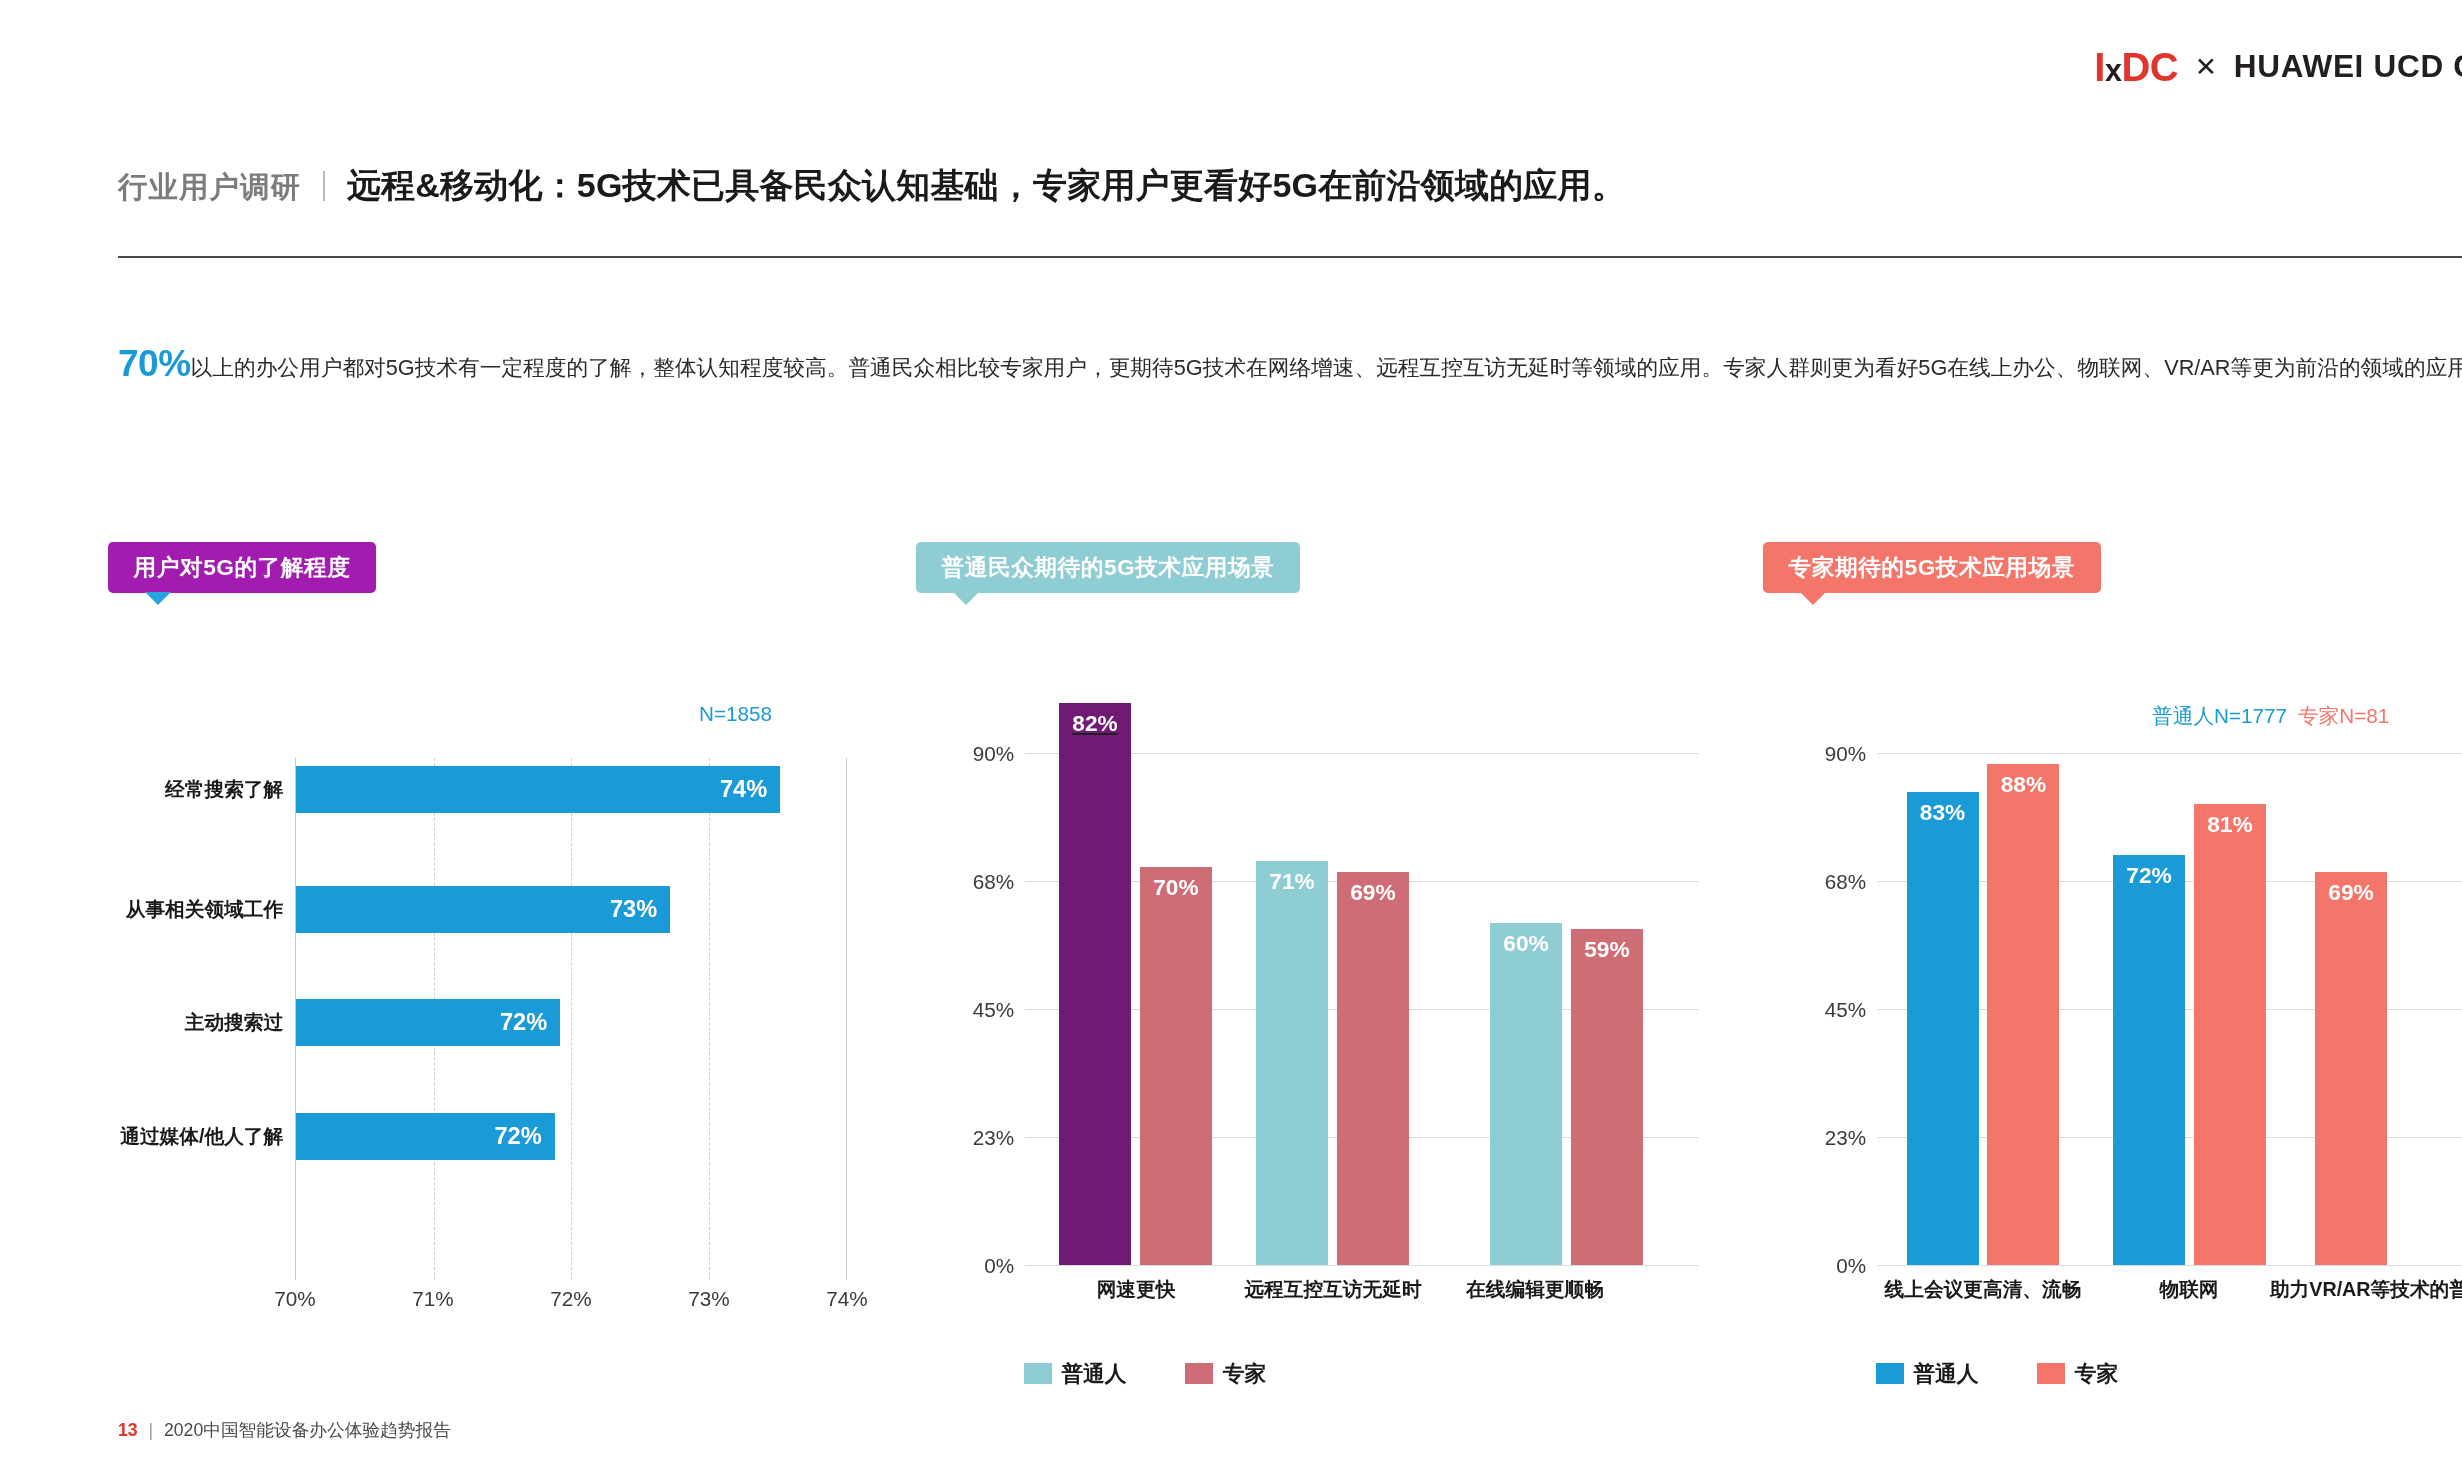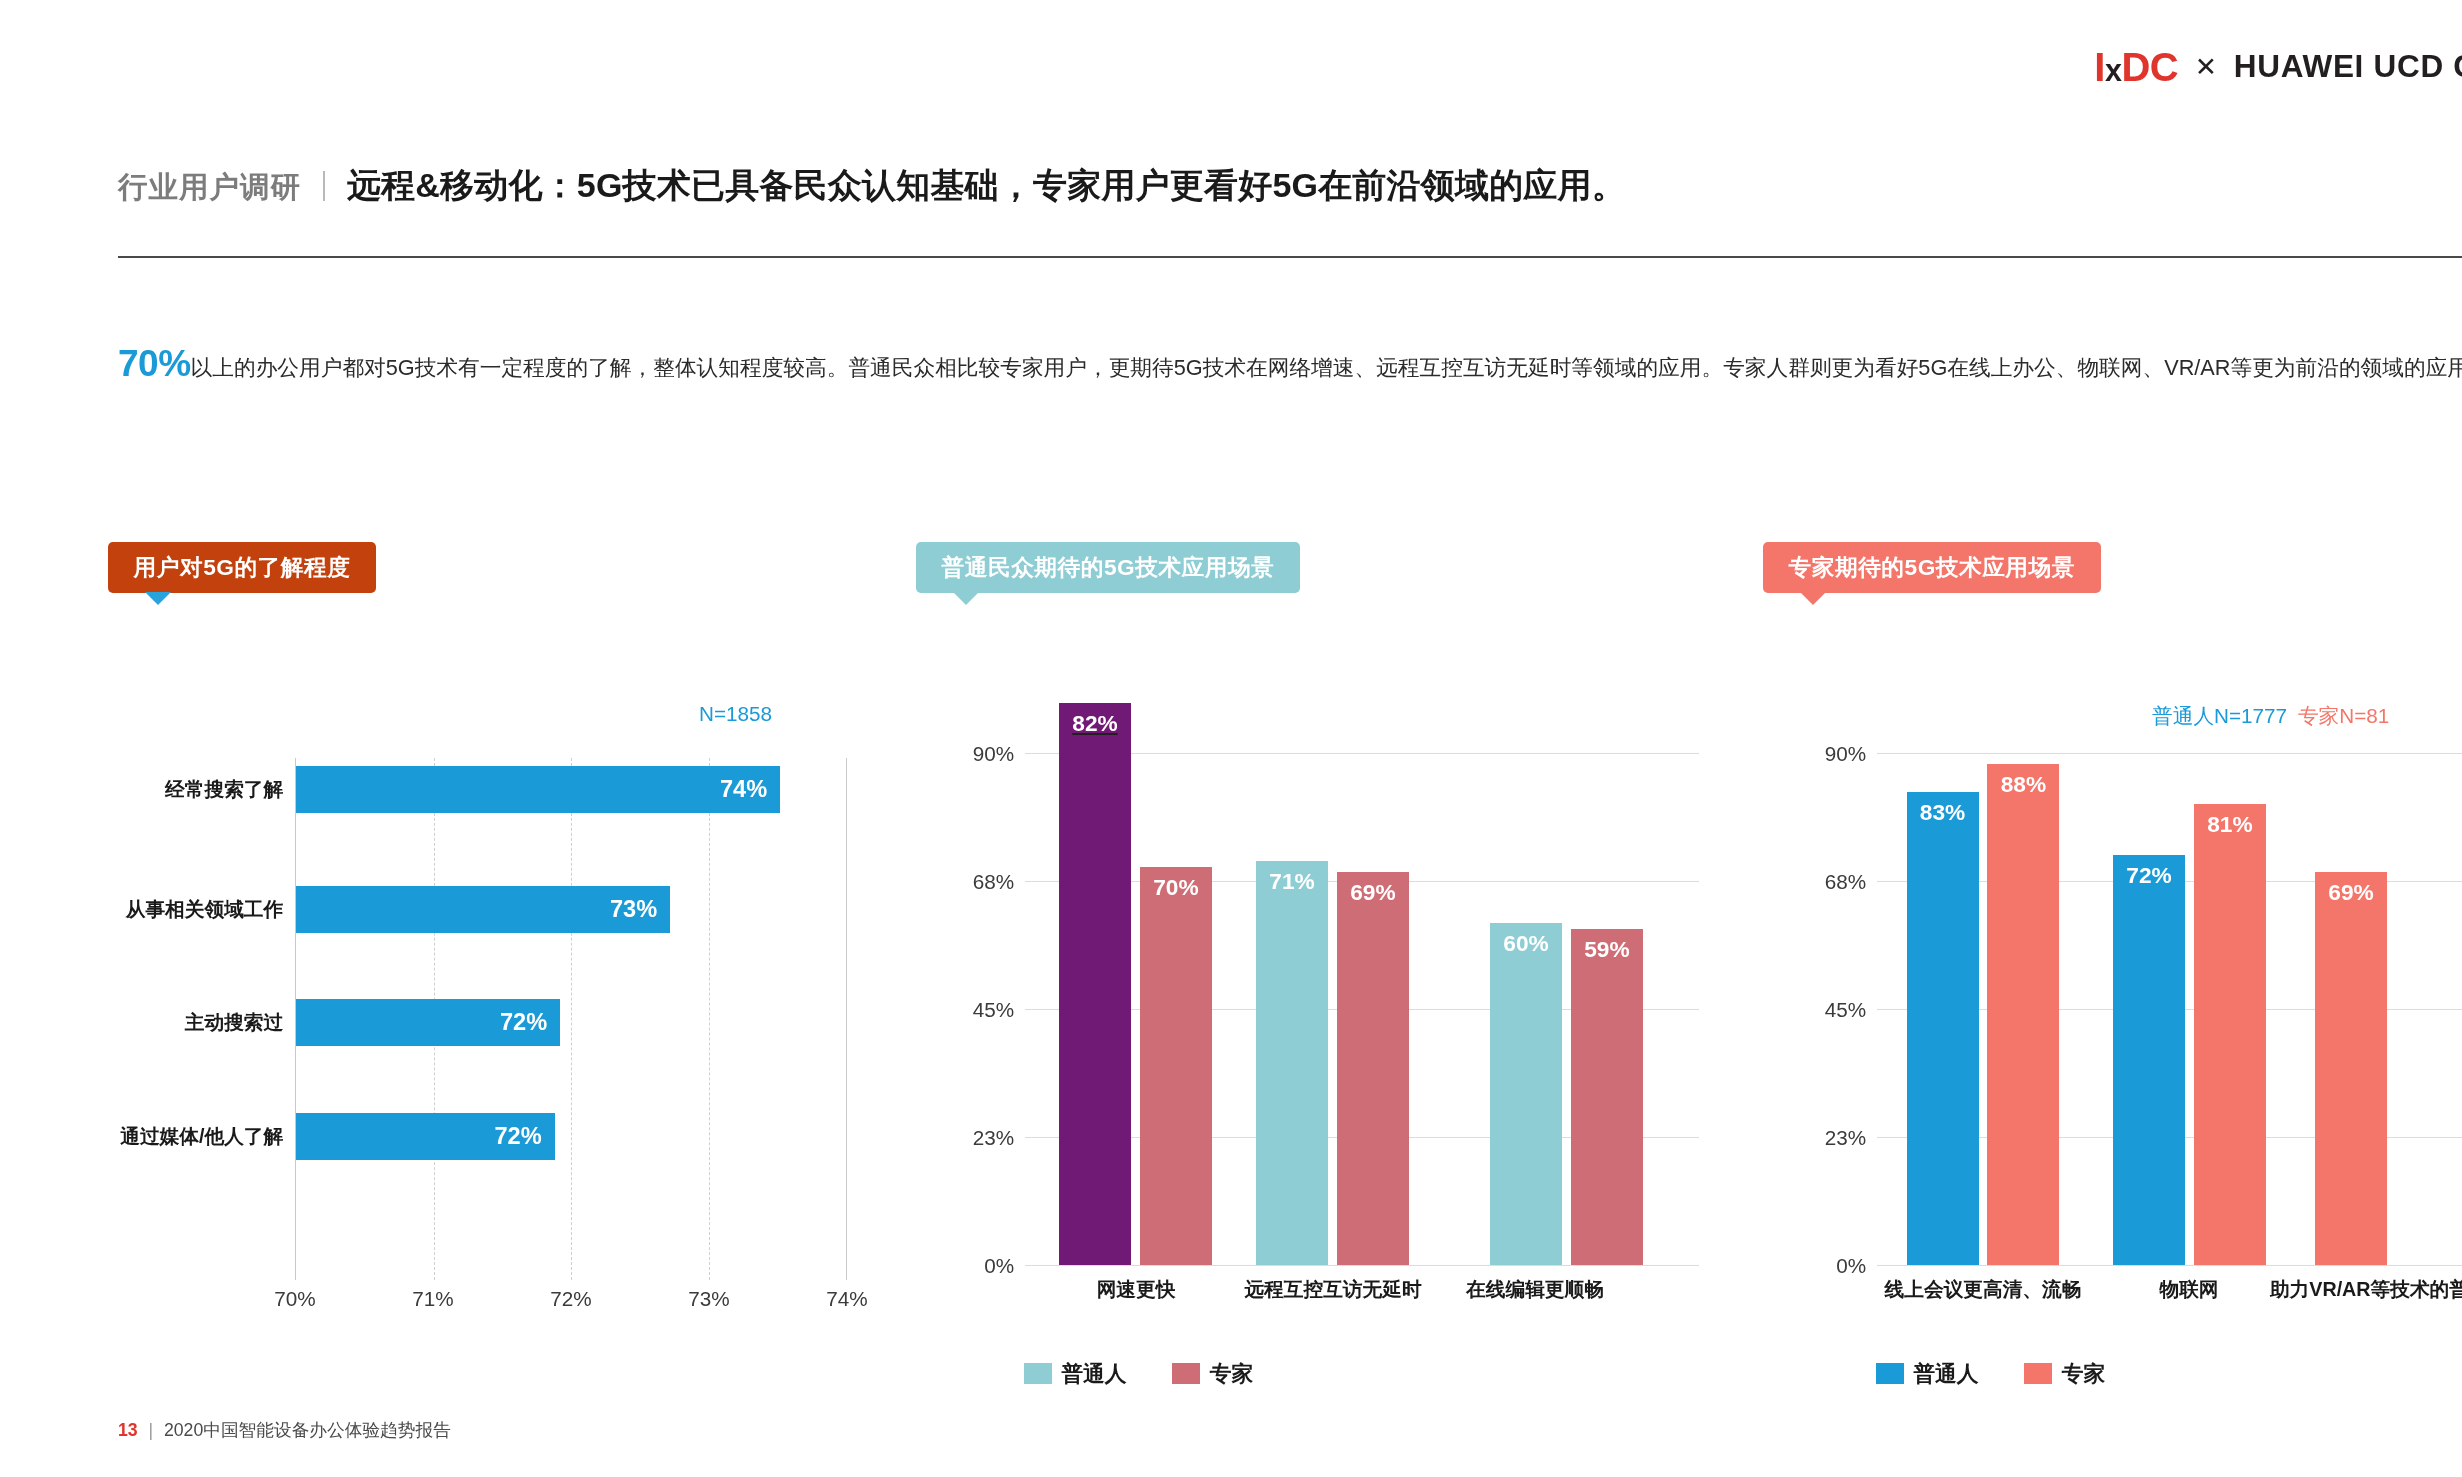--- a/index.html
+++ b/index.html
@@ -65,21 +65,21 @@
   .chip{
     display:inline-block; position:relative;
     padding:9.8px 25.6px; border-radius:4.9px;
     color:#ffffff; font-size:22.7px; font-weight:bold; letter-spacing:0.5px;
   }
   .chip::after{
     content:""; position:absolute; left:37px; bottom:-12.8px;
     border-left:13.8px solid transparent; border-right:13.8px solid transparent;
     border-top:13.8px solid currentColor;
   }
-  .chip-blue{ background:#c2410c; }
+  .chip-blue{ background:#a21caf; }
   .chip-blue::after{ color:#29a3dc; }
   .chip-teal{ background:#8fcdd4; }
   .chip-teal::after{ color:#8fcdd4; }
   .chip-red{ background:#f4766a; }
   .chip-red::after{ color:#f4766a; }
 
   .n-label{
     position:absolute; font-size:20.7px; color:#1a9ad6; font-weight:normal;
   }
   .n-label .expert{ color:#f4766a; margin-left:10.8px; }
@@ -134,21 +134,21 @@
     display:flex; align-items:flex-start; justify-content:center;
   }
   .v-bar span{
     color:#fff; font-size:22.7px; font-weight:bold; margin-top:6.9px;
   }
   .v-catlab{
     position:absolute; top:523px; transform:translateX(-50%);
     font-size:19.7px; font-weight:bold; color:#1a1a1a; white-space:nowrap;
   }
   .legend{
-    position:absolute; display:flex; align-items:center; gap:13px;
+    position:absolute; display:flex; align-items:center; gap:26px;
     font-size:21.7px; font-weight:bold; color:#1a1a1a;
   }
   .legend .sw{ width:27.6px; height:21.7px; display:inline-block; }
   .legend .item{ display:flex; align-items:center; gap:9.8px; margin-right:33px; }
 
   
   .footer{
     position:absolute; left:118px; bottom:35px;
     display:flex; align-items:center; gap:10.8px;
     font-size:17.7px; color:#4a4a4a;

